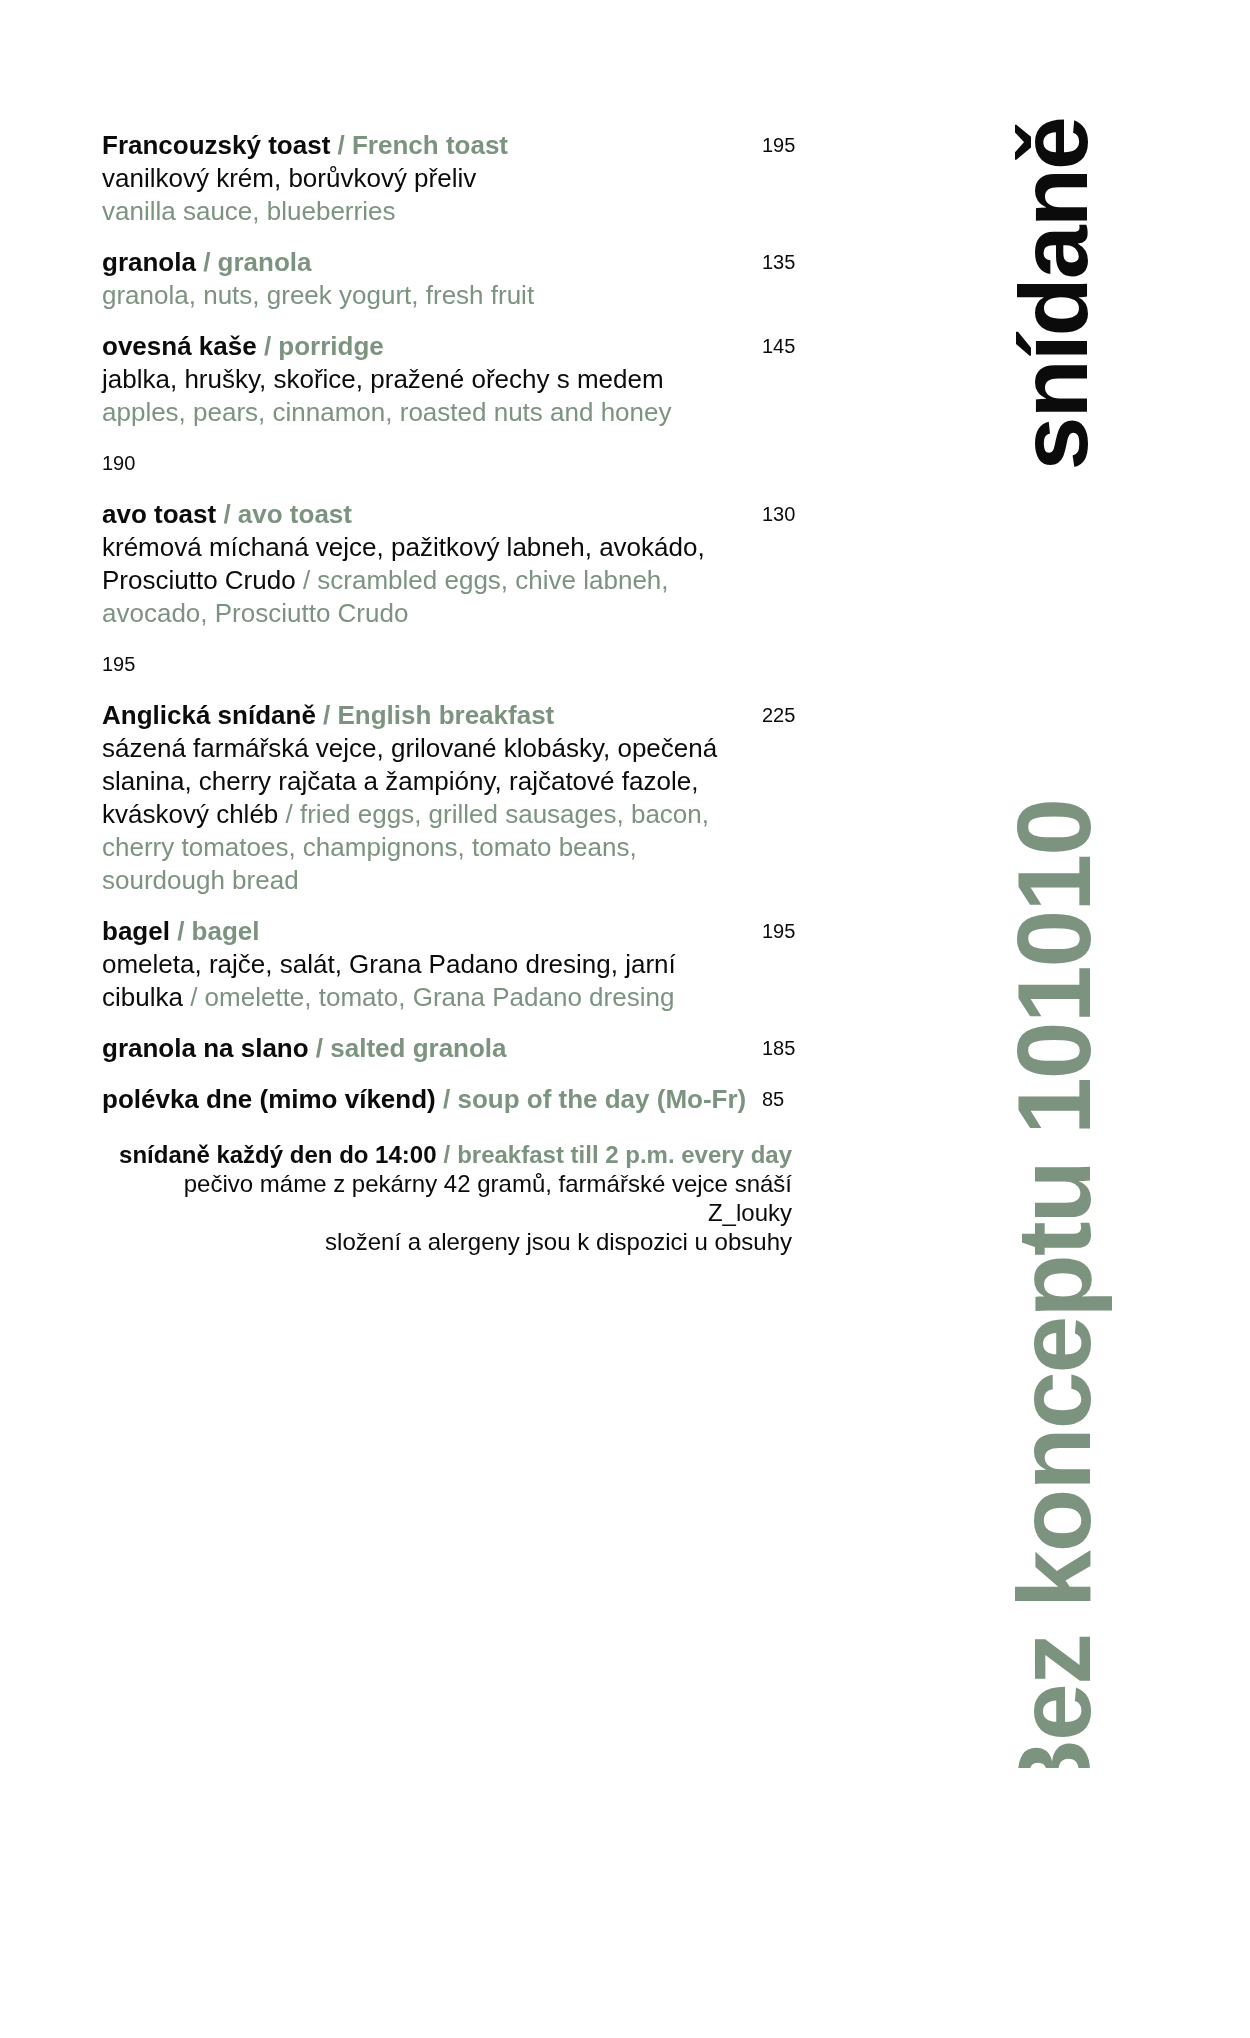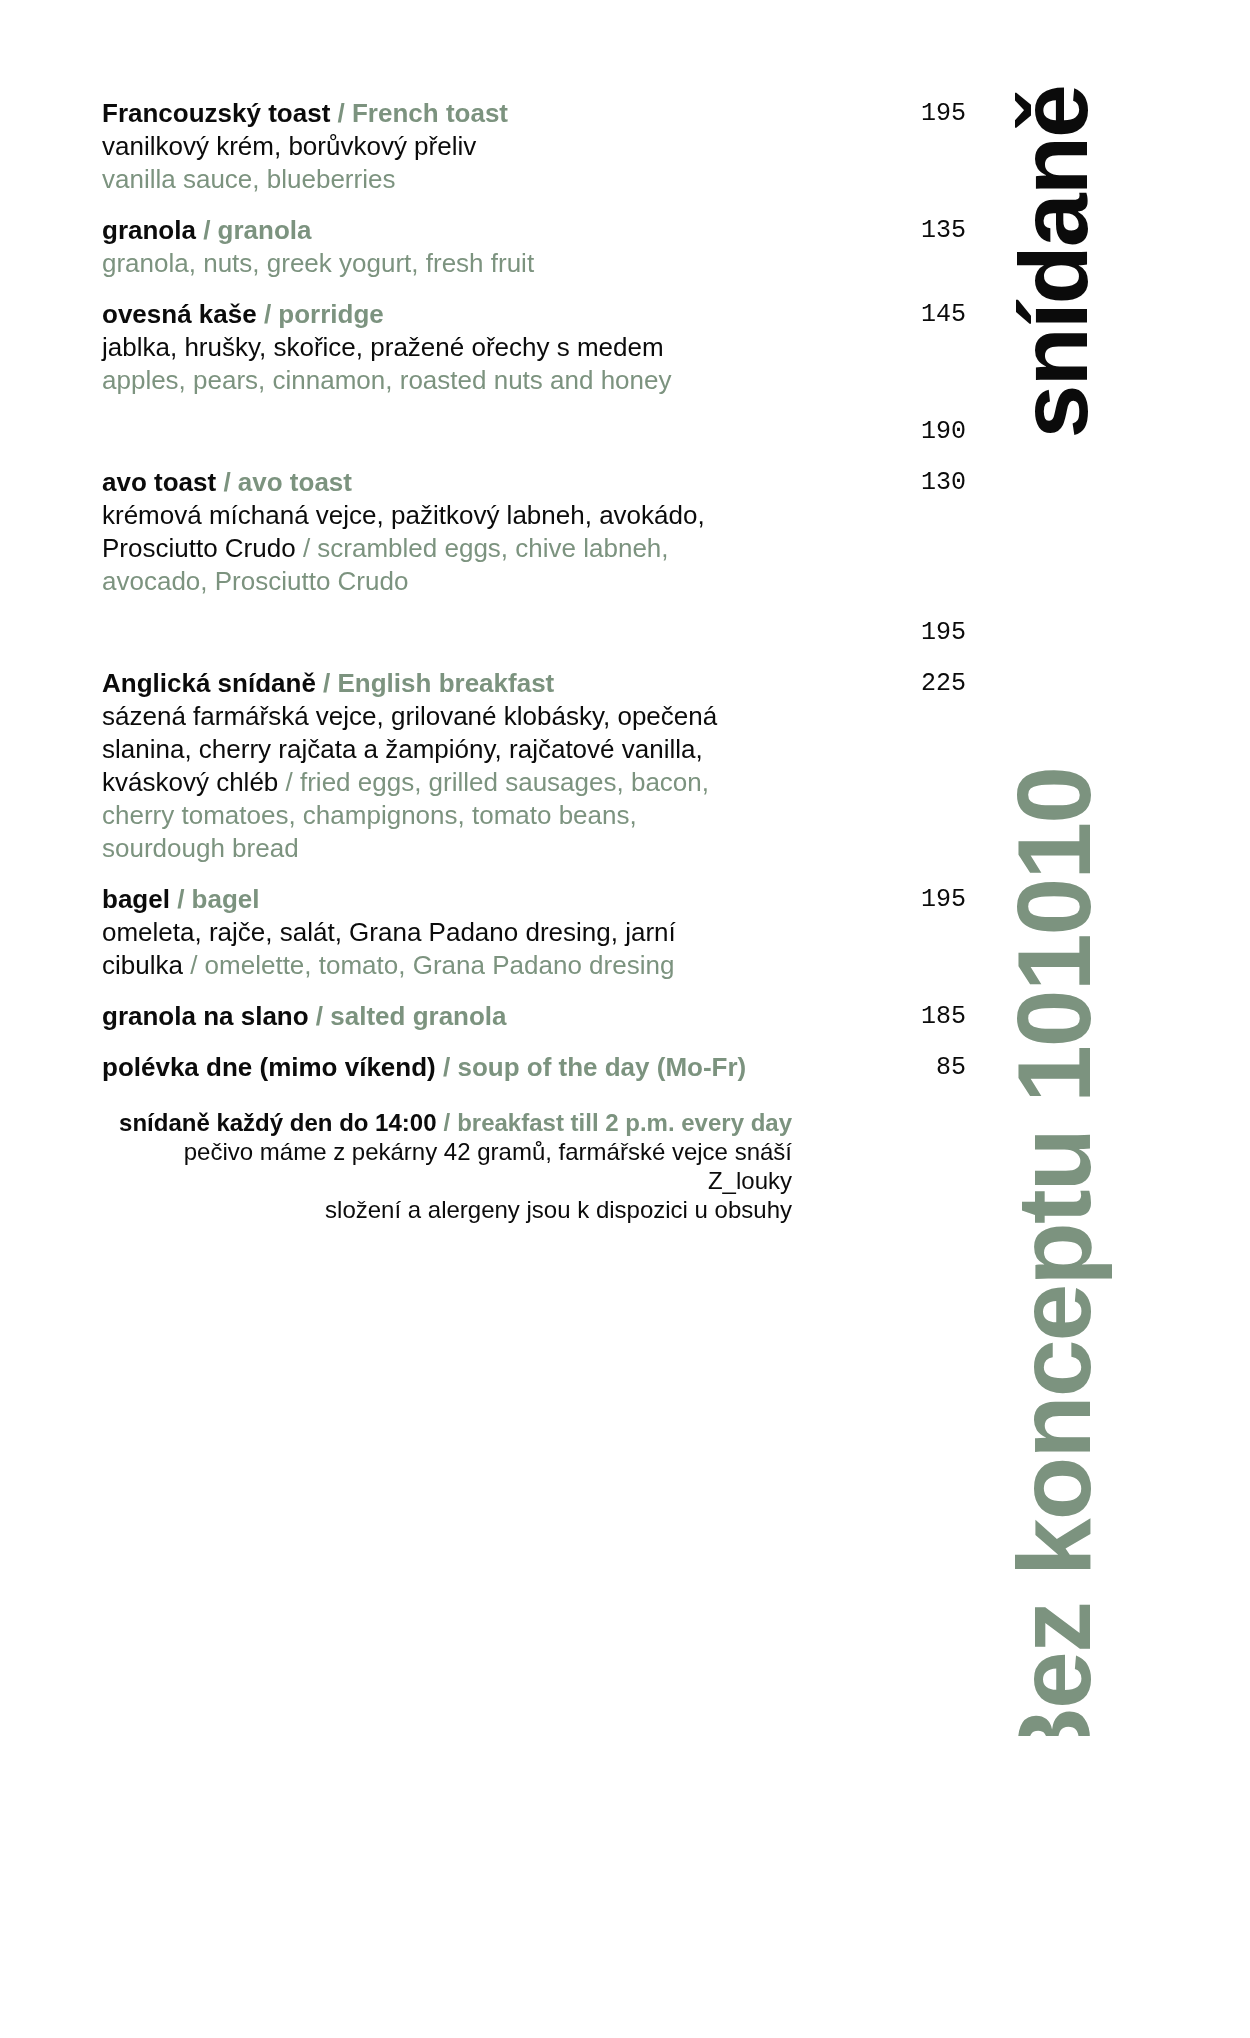--- a/index.html
+++ b/index.html
@@ -8,20 +8,21 @@
     background: #ffffff;
   }
   .page {
     position: relative;
     width: 1250px;
     height: 1736px;
     background: var(--bg, #ffffff);
     overflow: hidden;
     font-family: "Liberation Sans", sans-serif;
     color: var(--ink, #0b0b0b);
+    margin-top: 32px;
   }
   .menu-content {
     position: absolute;
     left: 102px;
     top: 97px;
     width: 866px;
   }
   .menu-item {
     display: flex;
     align-items: flex-start;
@@ -42,26 +43,24 @@
     color: var(--green, #7c937f);
   }
   .item-desc {
     font-size: 26px;
     line-height: 33px;
     max-width: 632px;
     color: var(--ink, #0b0b0b);
   }
   .item-price {
     flex: 1 1 auto;
-    text-align: right;
-    font-size: 25px;
+    font-size: 20px;
     line-height: 33px;
     color: var(--ink, #0b0b0b);
     padding-right: 2px;
-    font-family: Liberation Mono, monospace;
   }
   .footer {
     width: 690px;
     margin-top: 24px;
     text-align: right;
     font-size: 24px;
     line-height: 29px;
   }
   .footer-hours {
     font-weight: bold;
@@ -150,21 +149,21 @@
     <div class="item-price">130</div>
   </div>
 
   <div class="menu-item">
     <div class="item-price">195</div>
   </div>
 
   <div class="menu-item">
     <div class="item-main">
       <div class="item-heading"><span class="name-cz">Anglická snídaně</span><span class="sep"> / </span><span class="name-en">English breakfast</span></div>
-      <div class="item-desc"><span class="desc-cz">sázená farmářská vejce, grilované klobásky, opečená slanina, cherry rajčata a žampióny, rajčatové vanilla, kváskový chléb</span><span class="desc-sep"> / </span><span class="desc-en">fried eggs, grilled sausages, bacon, cherry tomatoes, champignons, tomato beans, sourdough bread</span></div>
+      <div class="item-desc"><span class="desc-cz">sázená farmářská vejce, grilované klobásky, opečená slanina, cherry rajčata a žampióny, rajčatové fazole, kváskový chléb</span><span class="desc-sep"> / </span><span class="desc-en">fried eggs, grilled sausages, bacon, cherry tomatoes, champignons, tomato beans, sourdough bread</span></div>
     </div>
     <div class="item-price">225</div>
   </div>
 
   <div class="menu-item">
     <div class="item-main">
       <div class="item-heading"><span class="name-cz">bagel</span><span class="sep"> / </span><span class="name-en">bagel</span></div>
       <div class="item-desc"><span class="desc-cz">omeleta, rajče, salát, Grana Padano dresing, jarní cibulka</span><span class="desc-sep"> / </span><span class="desc-en">omelette, tomato, Grana Padano dresing</span></div>
     </div>
     <div class="item-price">195</div>

